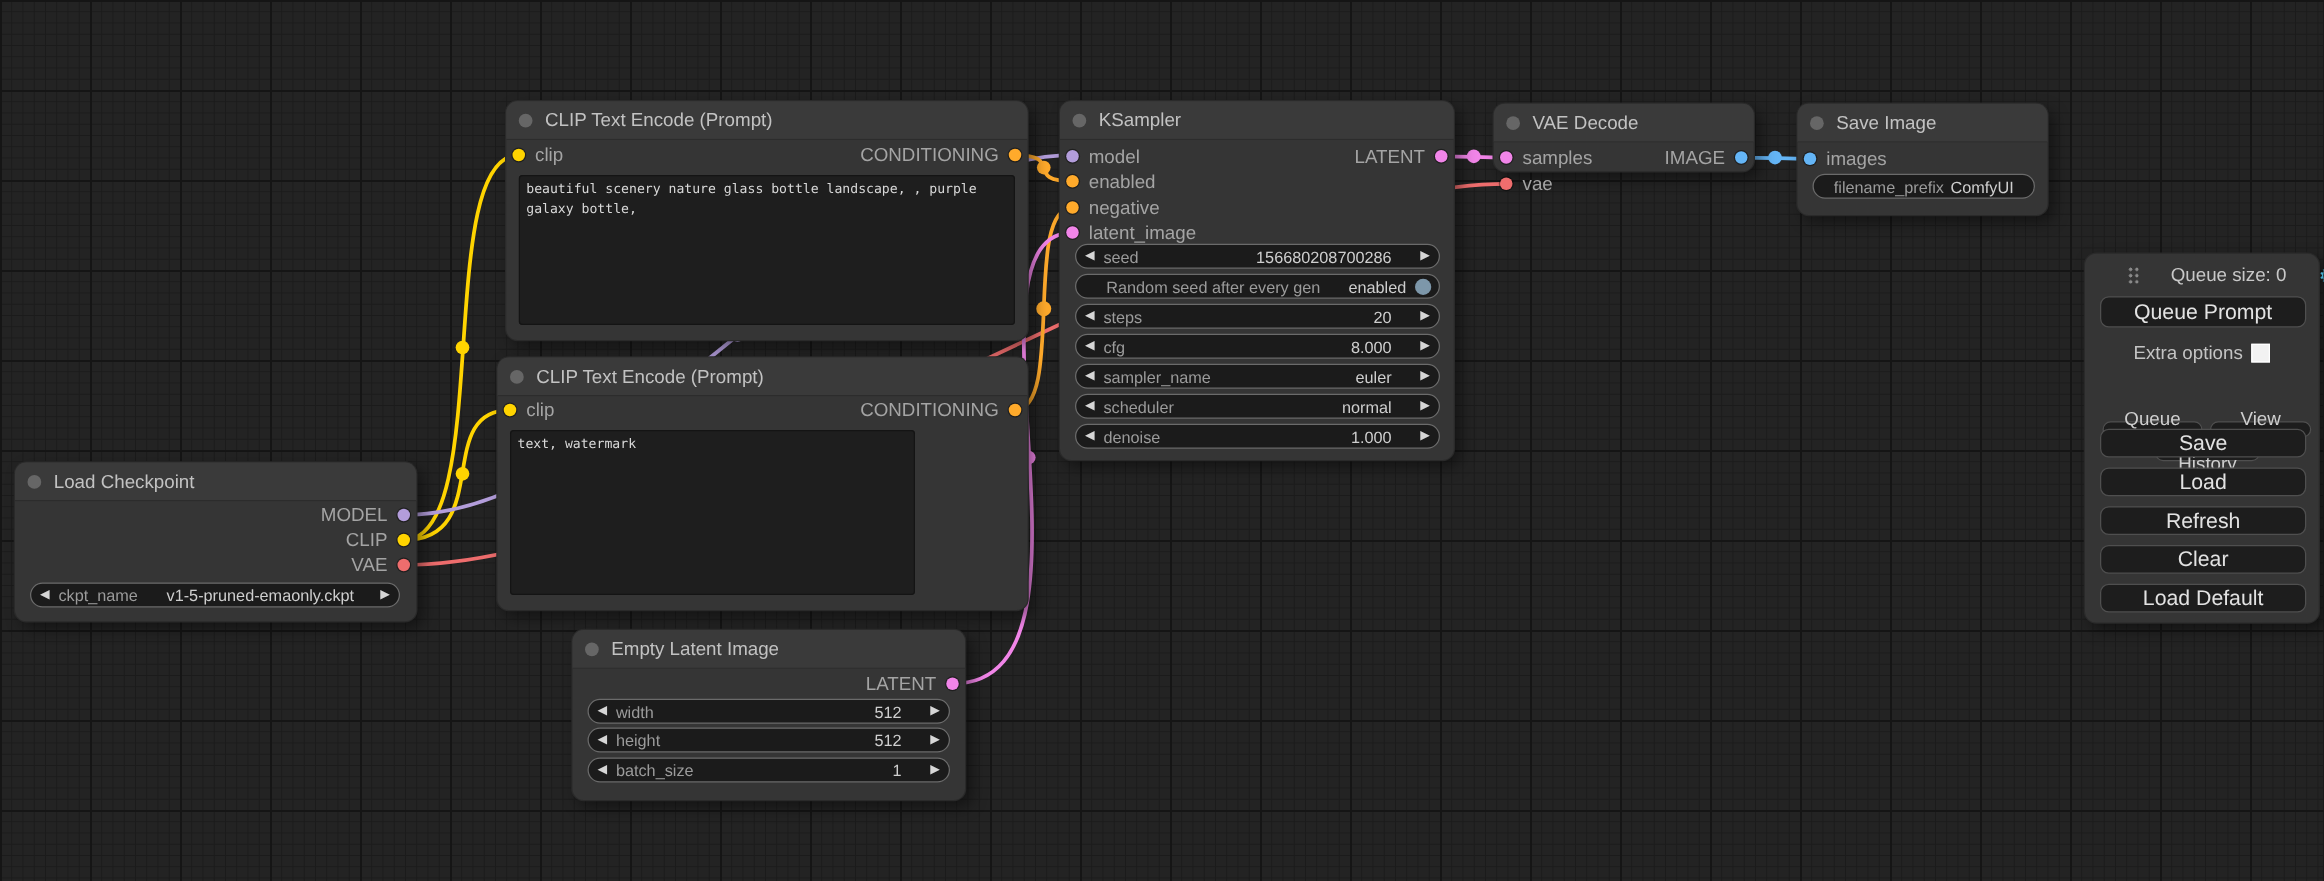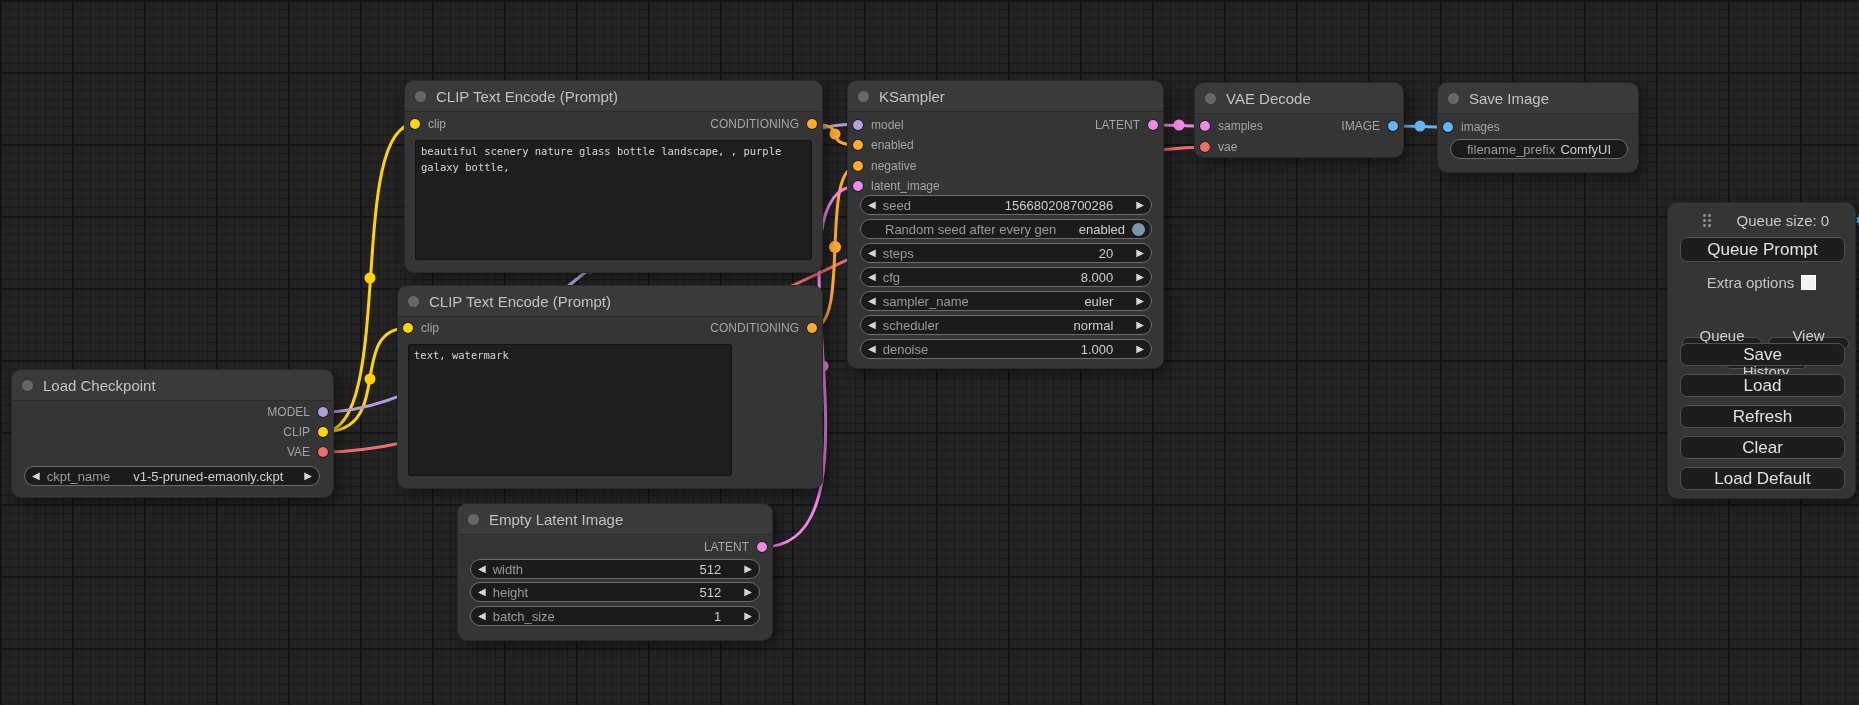--- a/index.html
+++ b/index.html
@@ -17,21 +17,21 @@
   #wires{position:absolute;left:0;top:0;z-index:1;}
   .node{
     position:absolute;background:#353535;border-radius:9px;z-index:2;
     box-shadow:0 0 0 1px #2a2a2a,5px 5px 12px rgba(0,0,0,.45);
   }
   .node-title{
     display:flex;align-items:center;height:30px;font-size:15px;color:#c2c2c2;
     background:#3a3a3a;border-bottom:1px solid #2c2c2c;border-radius:9px 9px 0 0;
   }
   .title-dot{width:11px;height:11px;border-radius:50%;background:#666;margin:0 10px 0 10px;flex:0 0 auto;}
-  .port{position:absolute;display:flex;align-items:center;font-size:12px;color:#a4a4a4;height:14px;}
+  .port{position:absolute;display:flex;align-items:center;font-size:15px;color:#a4a4a4;height:14px;}
   .port .dot{width:10px;height:10px;border-radius:50%;box-shadow:0 0 0 1px rgba(0,0,0,.4);flex:0 0 auto;}
   .port.in  .dot{margin-right:8px;}
   .port.out{flex-direction:row-reverse;}
   .port.out .dot{margin-left:8px;}
   .w-row{
     position:absolute;height:20px;box-sizing:border-box;border:1px solid #6b6b6b;border-radius:10px;
     background:#1b1b1b;display:flex;align-items:center;font-size:13px;color:#cecece;
   }
   .w-label{color:#9b9b9b;white-space:nowrap;}
   .w-value{margin-left:auto;white-space:nowrap;}
@@ -222,21 +222,21 @@
       <span class="arrow">▶</span>
     </div>
     <div class="w-row" style="left:12px;top:258px;width:292px;">
       <span class="arrow">◀</span>
       <span class="w-label">denoise</span>
       <span class="w-value" style="margin-right:16px;">1.000</span>
       <span class="arrow">▶</span>
     </div>
   </div>
 
-  <div class="node" style="left:1195px;top:83px;width:208px;height:74px;">
+  <div class="node" style="left:1195px;top:83px;width:208px;height:54px;">
     <div class="node-title">
       <span class="title-dot"></span>
       <span>VAE Decode</span>
     </div>
     <div class="port in" style="left:5px;top:36px;">
       <span class="dot" style="background:#f185e8"></span>
       <span>samples</span>
     </div>
     <div class="port in" style="left:5px;top:57px;">
       <span class="dot" style="background:#ee6d6d"></span>

